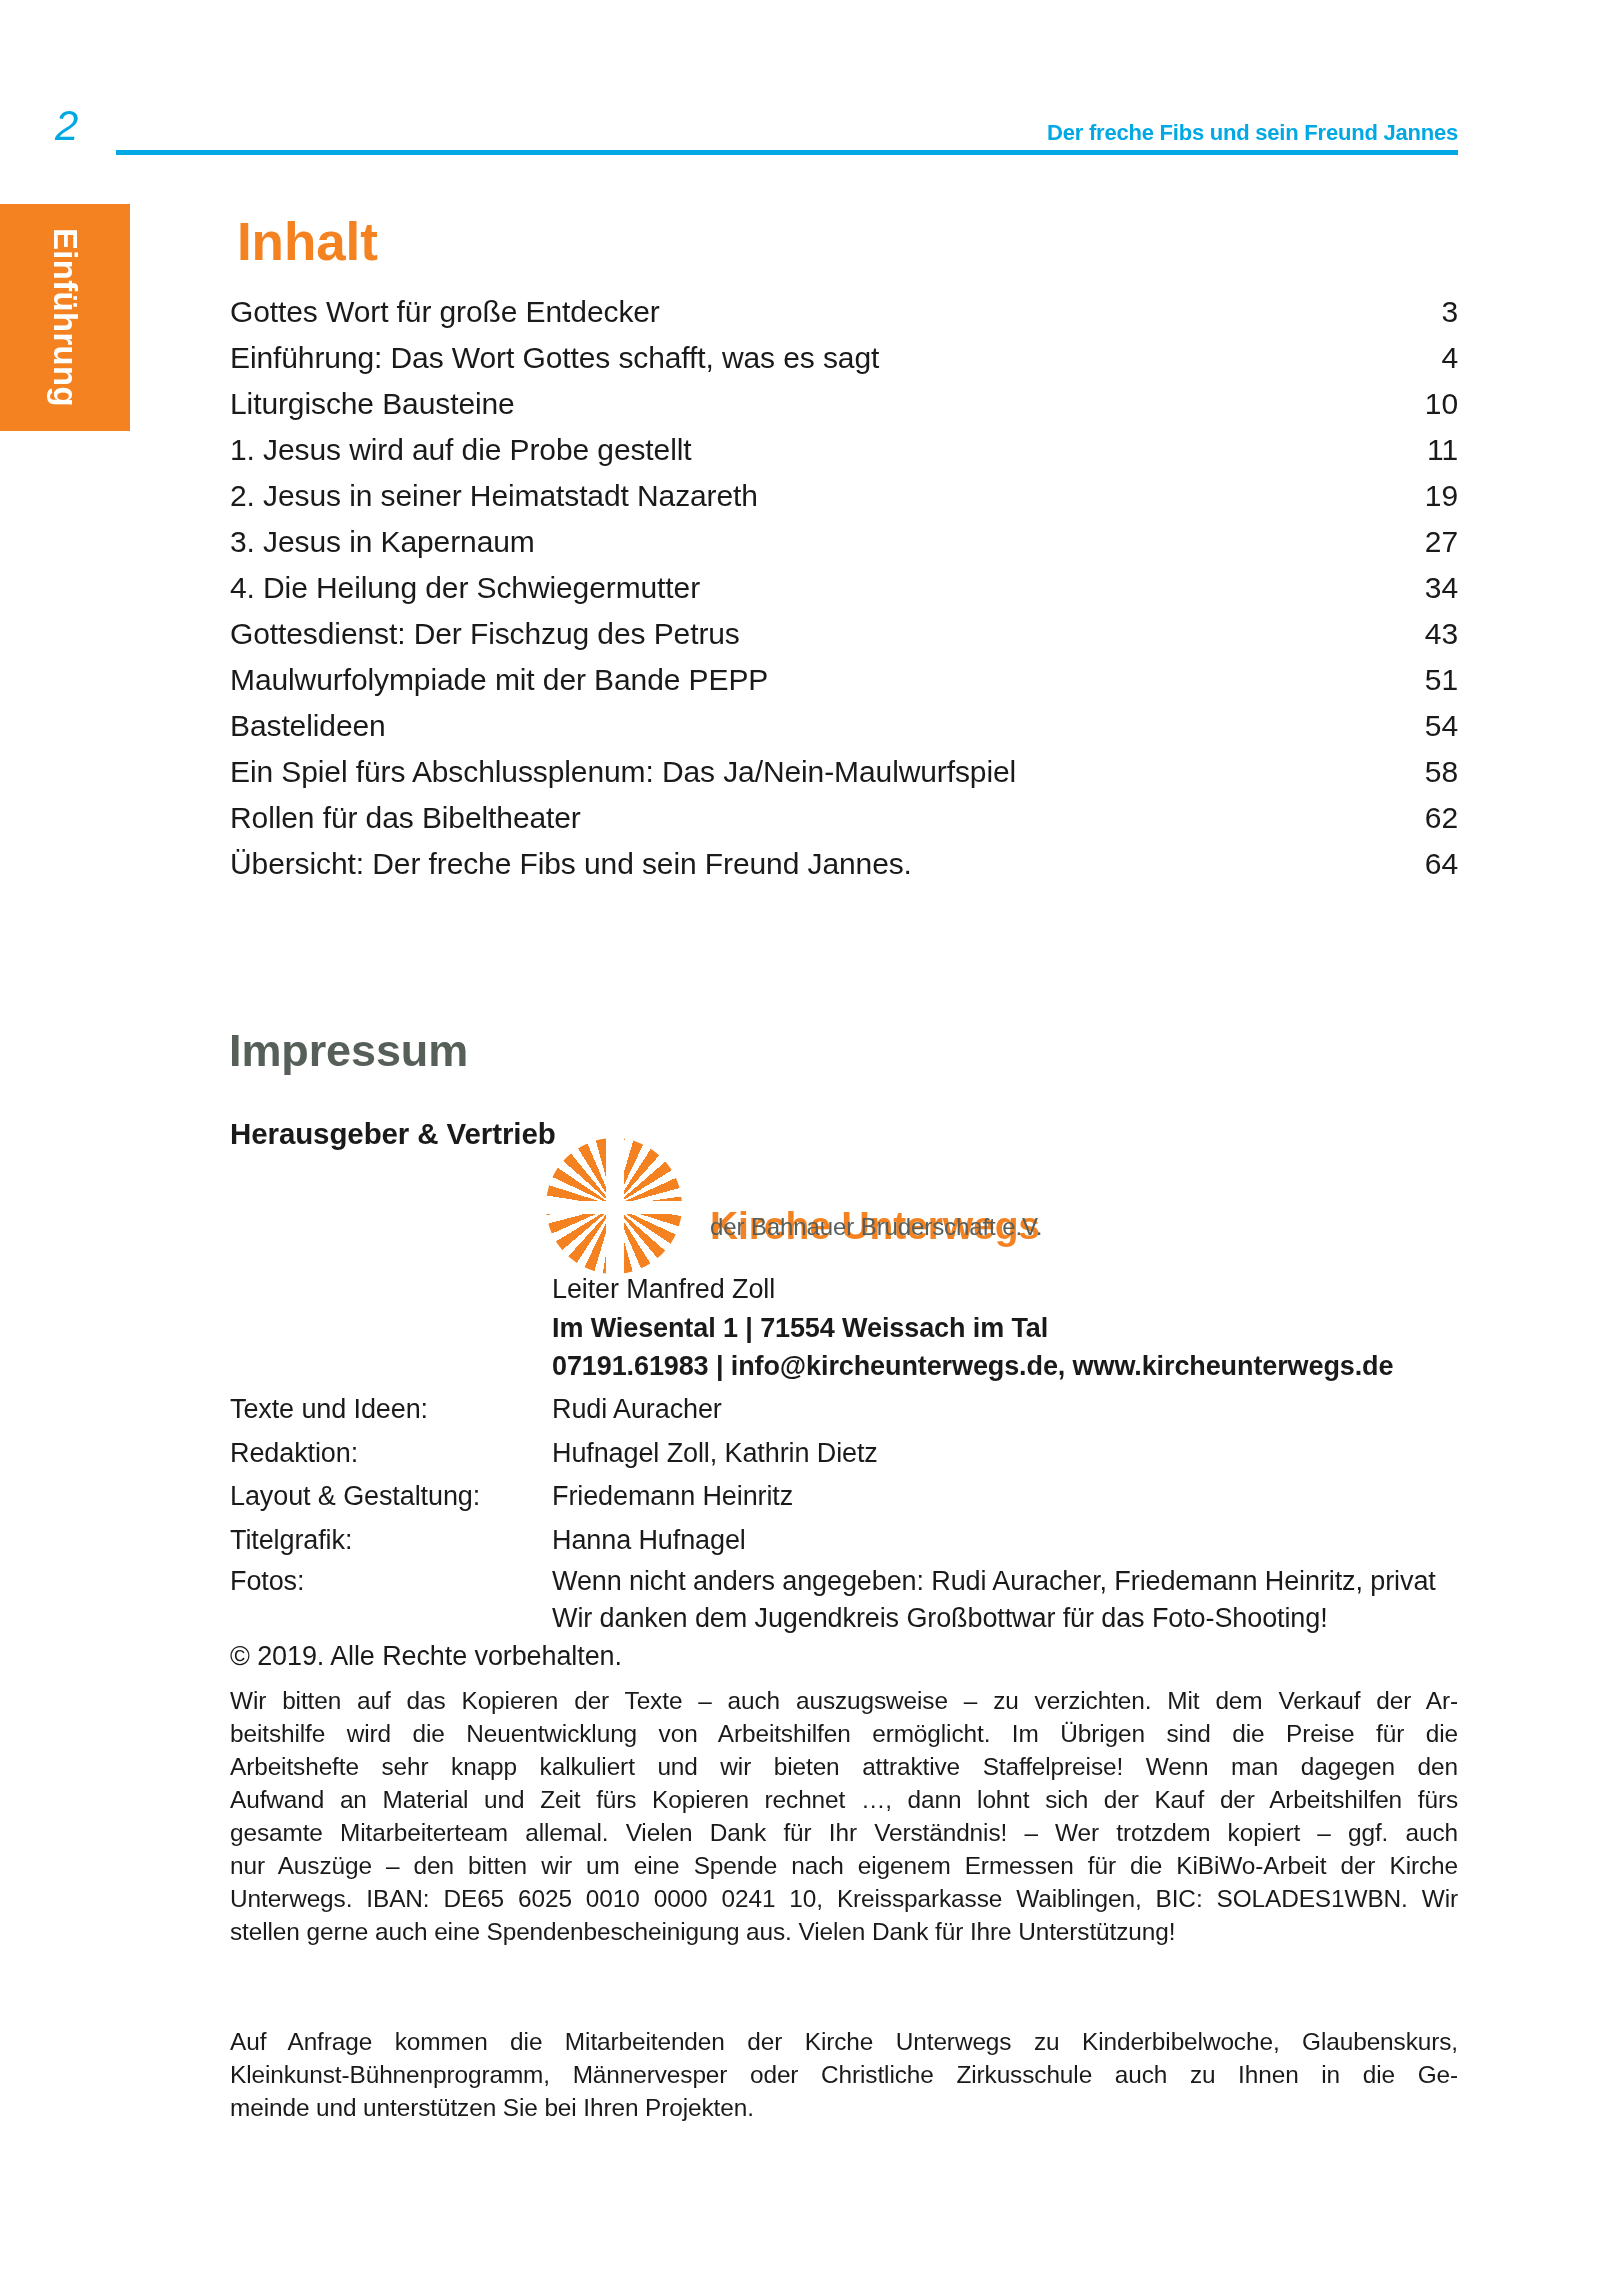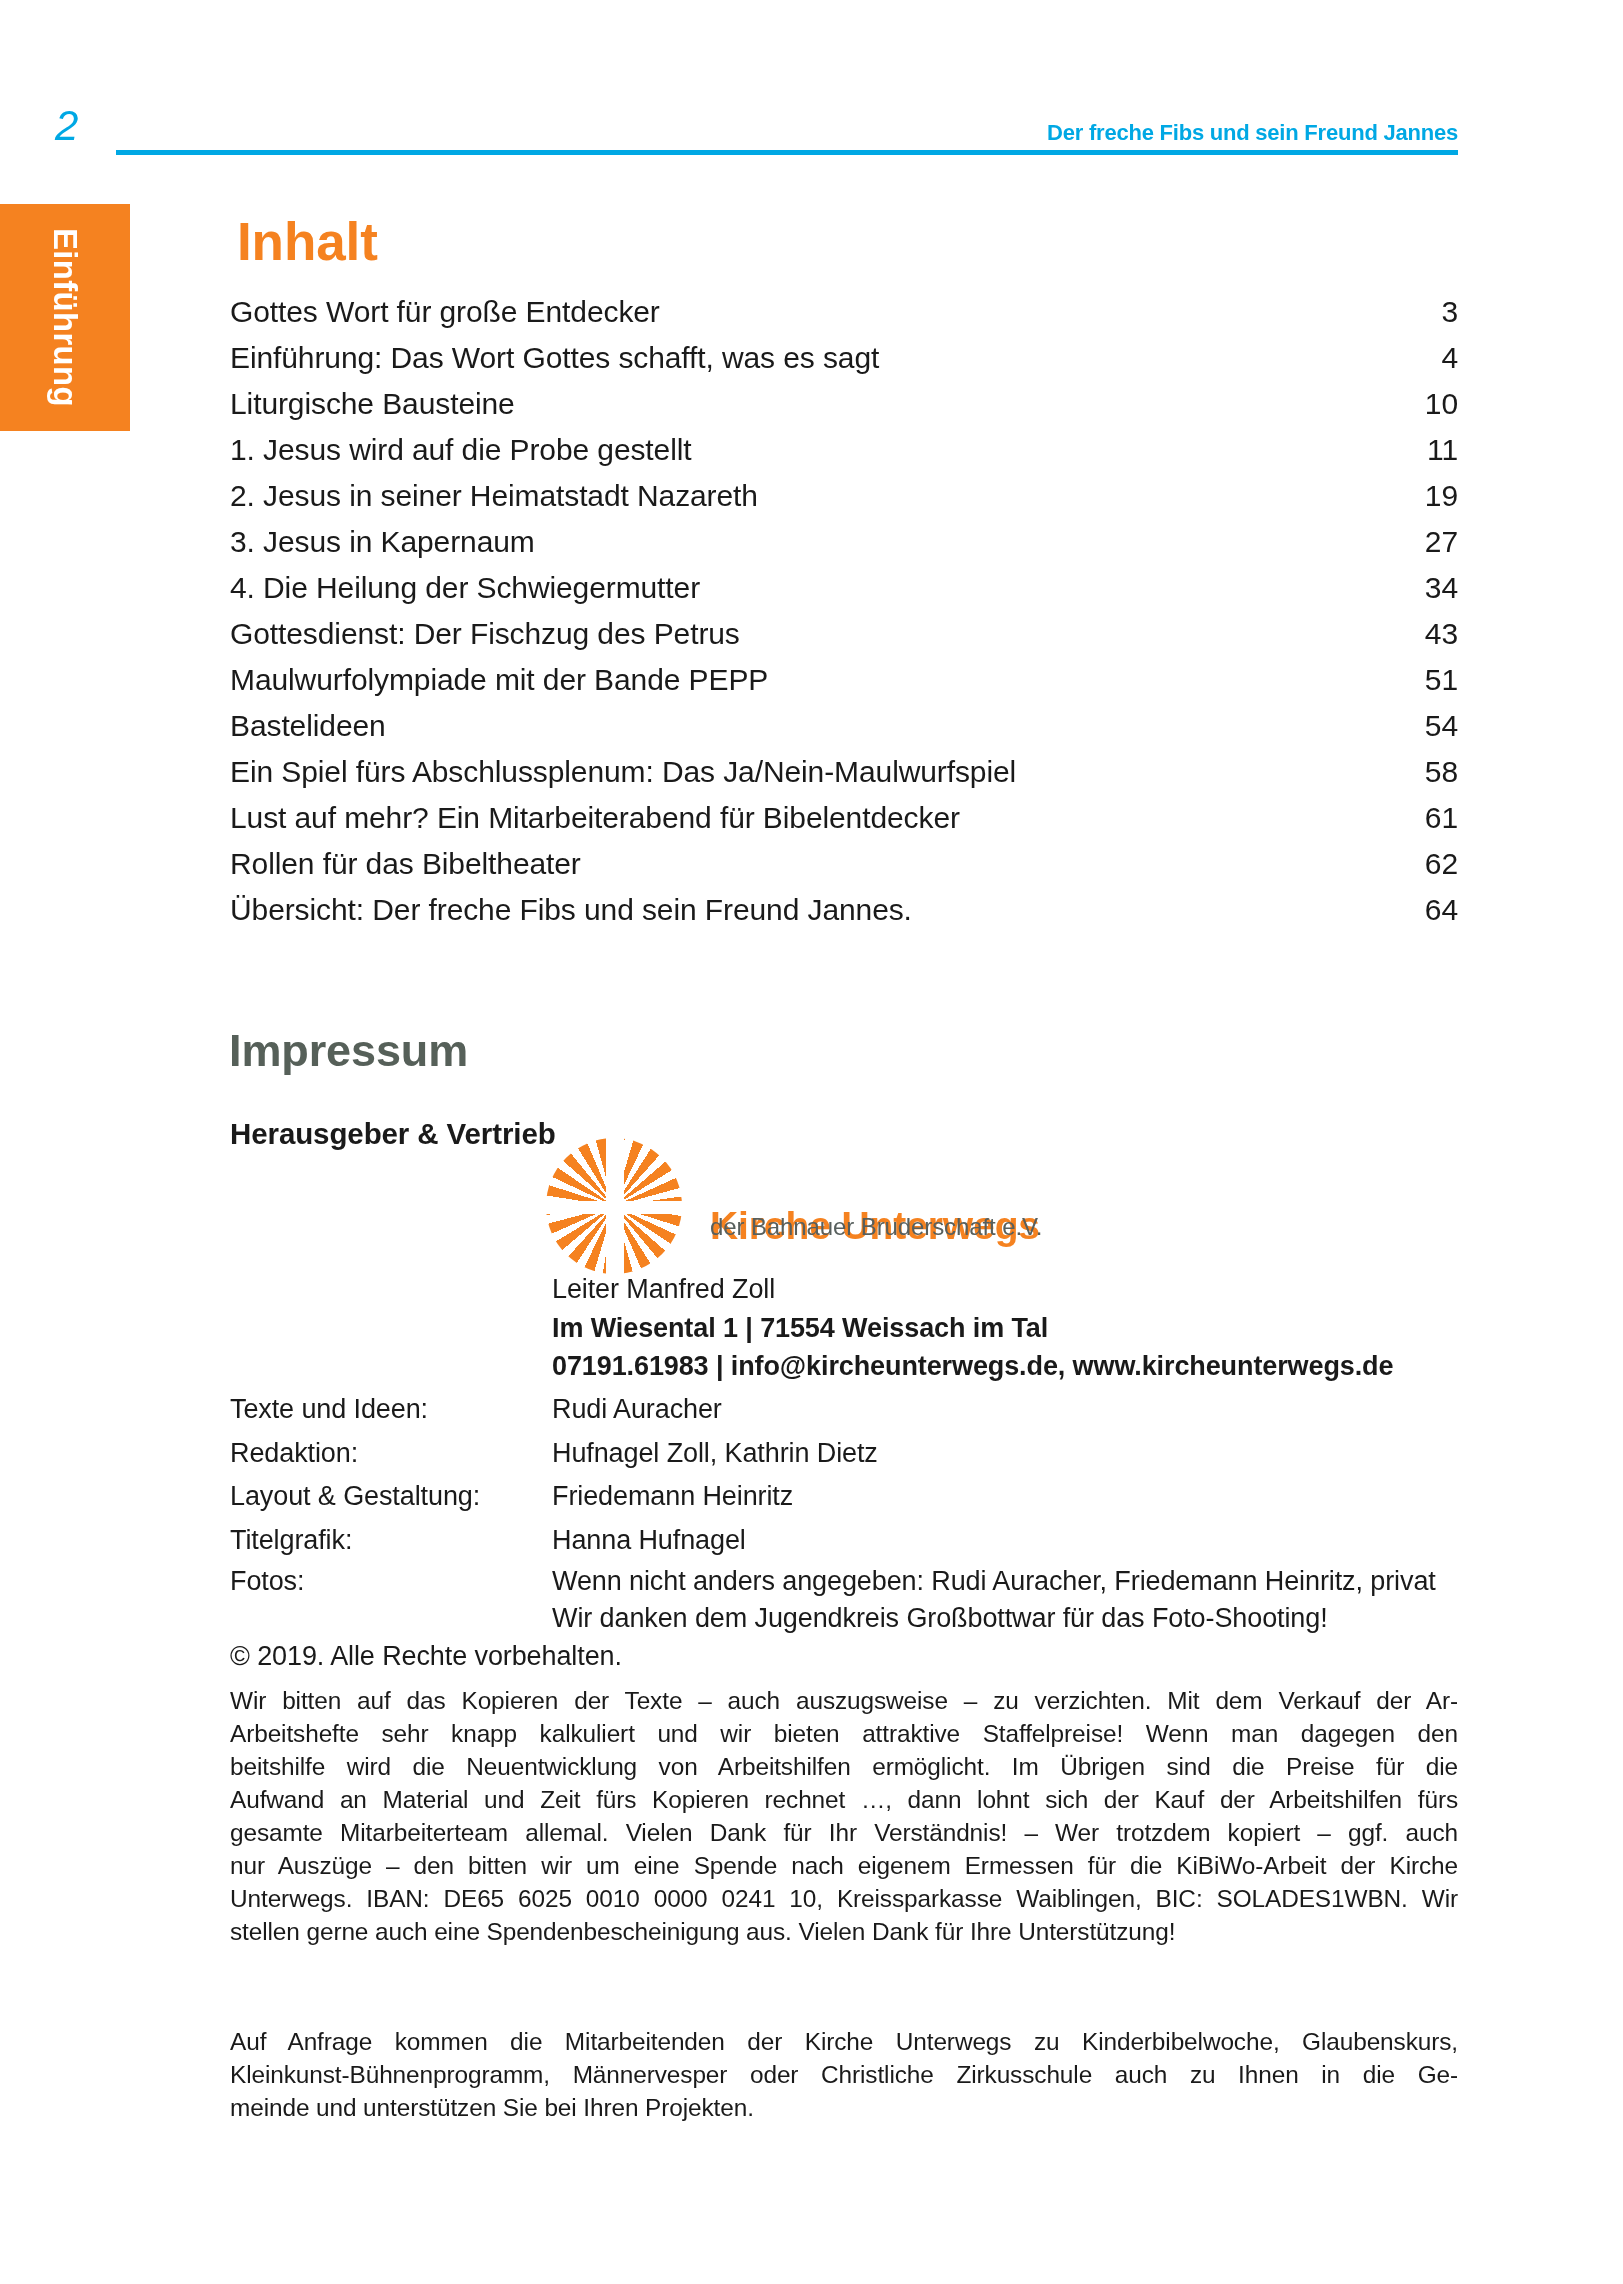--- a/index.html
+++ b/index.html
@@ -132,24 +132,20 @@
       </div>
     <div class="toc-row">
         <span class="toc-label">Bastelideen</span>
         <span class="toc-page">54</span>
       </div>
     <div class="toc-row">
         <span class="toc-label">Ein Spiel fürs Abschlussplenum: Das Ja/Nein-Maulwurfspiel</span>
         <span class="toc-page">58</span>
       </div>
     <div class="toc-row">
-        <span class="toc-label">Lust auf mehr? Ein Mitarbeiterabend für Bibelentdecker</span>
-        <span class="toc-page">61</span>
-      </div>
-    <div class="toc-row">
         <span class="toc-label">Rollen für das Bibeltheater</span>
         <span class="toc-page">62</span>
       </div>
     <div class="toc-row">
         <span class="toc-label">Übersicht: Der freche Fibs und sein Freund Jannes.</span>
         <span class="toc-page">64</span>
       </div>
   </div>
 
   <h2 class="imp-title">Impressum</h2>
@@ -167,22 +163,22 @@
   <div class="credit-row" style="top:1439px;"><span class="c-label">Redaktion:</span><span>Hufnagel Zoll, Kathrin Dietz</span></div>
   <div class="credit-row" style="top:1482px;"><span class="c-label">Layout &amp; Gestaltung:</span><span>Friedemann Heinritz</span></div>
   <div class="credit-row" style="top:1526px;"><span class="c-label">Titelgrafik:</span><span>Hanna Hufnagel</span></div>
   <div class="credit-row" style="top:1567px;"><span class="c-label">Fotos:</span><span>Wenn nicht anders angegeben: Rudi Auracher, Friedemann Heinritz, privat</span></div>
   <div class="imp-line" style="top:1604px;">Wir danken dem Jugendkreis Großbottwar für das Foto-Shooting!</div>
 
   <div class="copyright">© 2019. Alle Rechte vorbehalten.</div>
 
   <div class="para" style="top:1684px;">
     <div class="jl">Wir bitten auf das Kopieren der Texte – auch auszugsweise – zu verzichten. Mit dem Verkauf der Ar-</div>
+    <div class="jl">beitshilfe wird die Neuentwicklung von Arbeitshilfen ermöglicht. Im Übrigen sind die Preise für die</div>
     <div class="jl">Arbeitshefte sehr knapp kalkuliert und wir bieten attraktive Staffelpreise! Wenn man dagegen den</div>
-    <div class="jl">beitshilfe wird die Neuentwicklung von Arbeitshilfen ermöglicht. Im Übrigen sind die Preise für die</div>
     <div class="jl">Aufwand an Material und Zeit fürs Kopieren rechnet …, dann lohnt sich der Kauf der Arbeitshilfen fürs</div>
     <div class="jl">gesamte Mitarbeiterteam allemal. Vielen Dank für Ihr Verständnis! – Wer trotzdem kopiert – ggf. auch</div>
     <div class="jl">nur Auszüge – den bitten wir um eine Spende nach eigenem Ermessen für die KiBiWo-Arbeit der Kirche</div>
     <div class="jl">Unterwegs. IBAN: DE65 6025 0010 0000 0241 10, Kreissparkasse Waiblingen, BIC: SOLADES1WBN. Wir</div>
     <div class="jl last">stellen gerne auch eine Spendenbescheinigung aus. Vielen Dank für Ihre Unterstützung!</div>
   </div>
 
   <div class="para" style="top:1953px;">
   </div>
 

